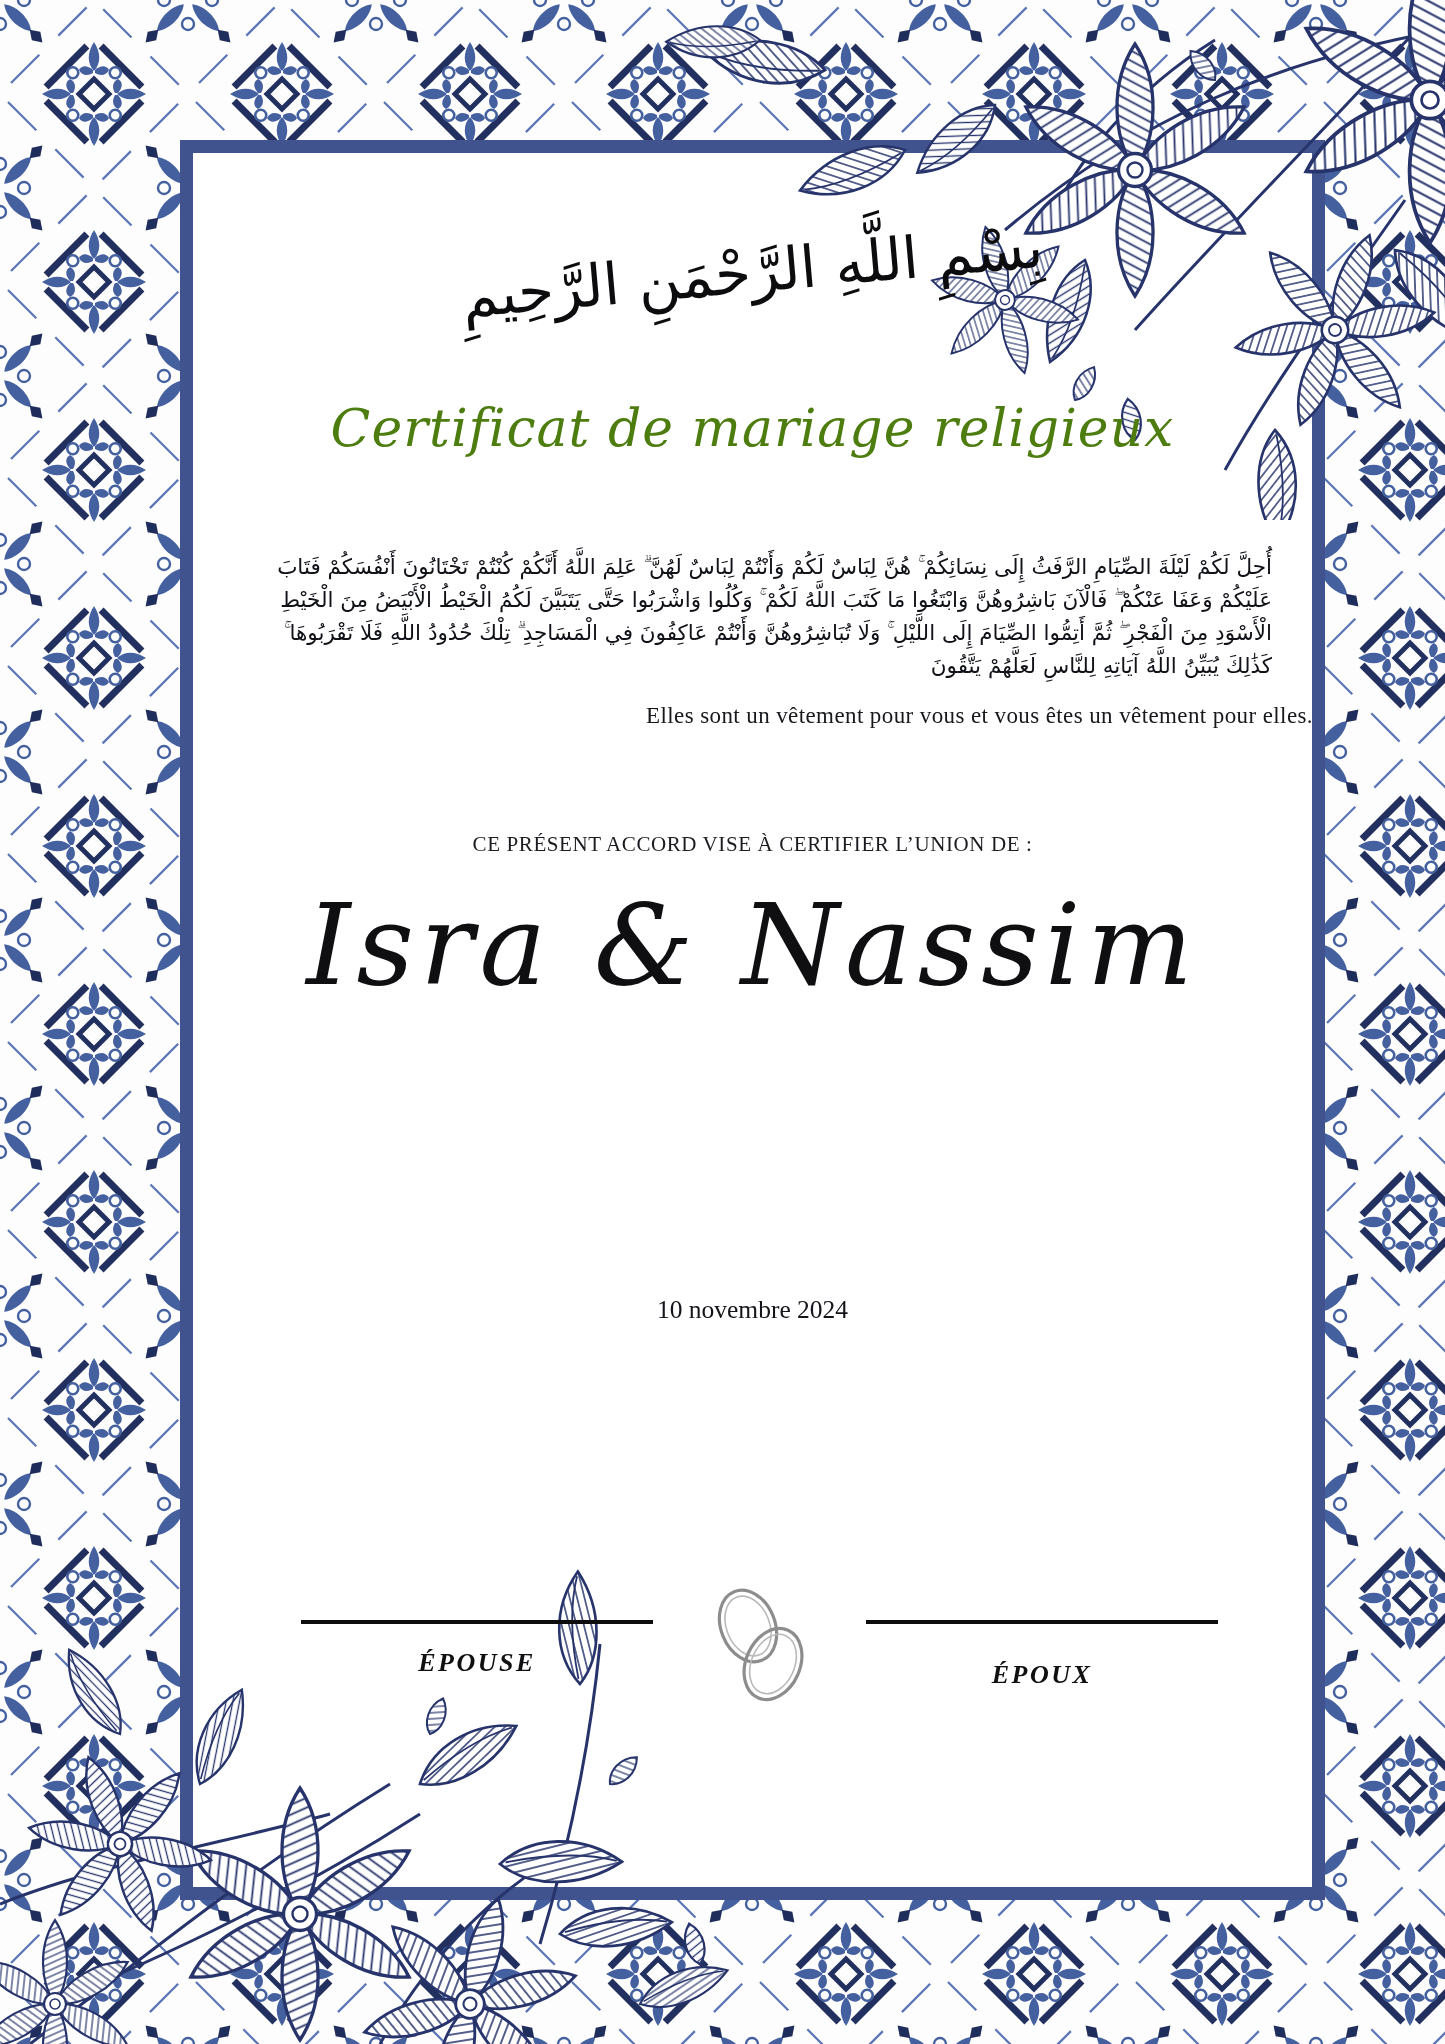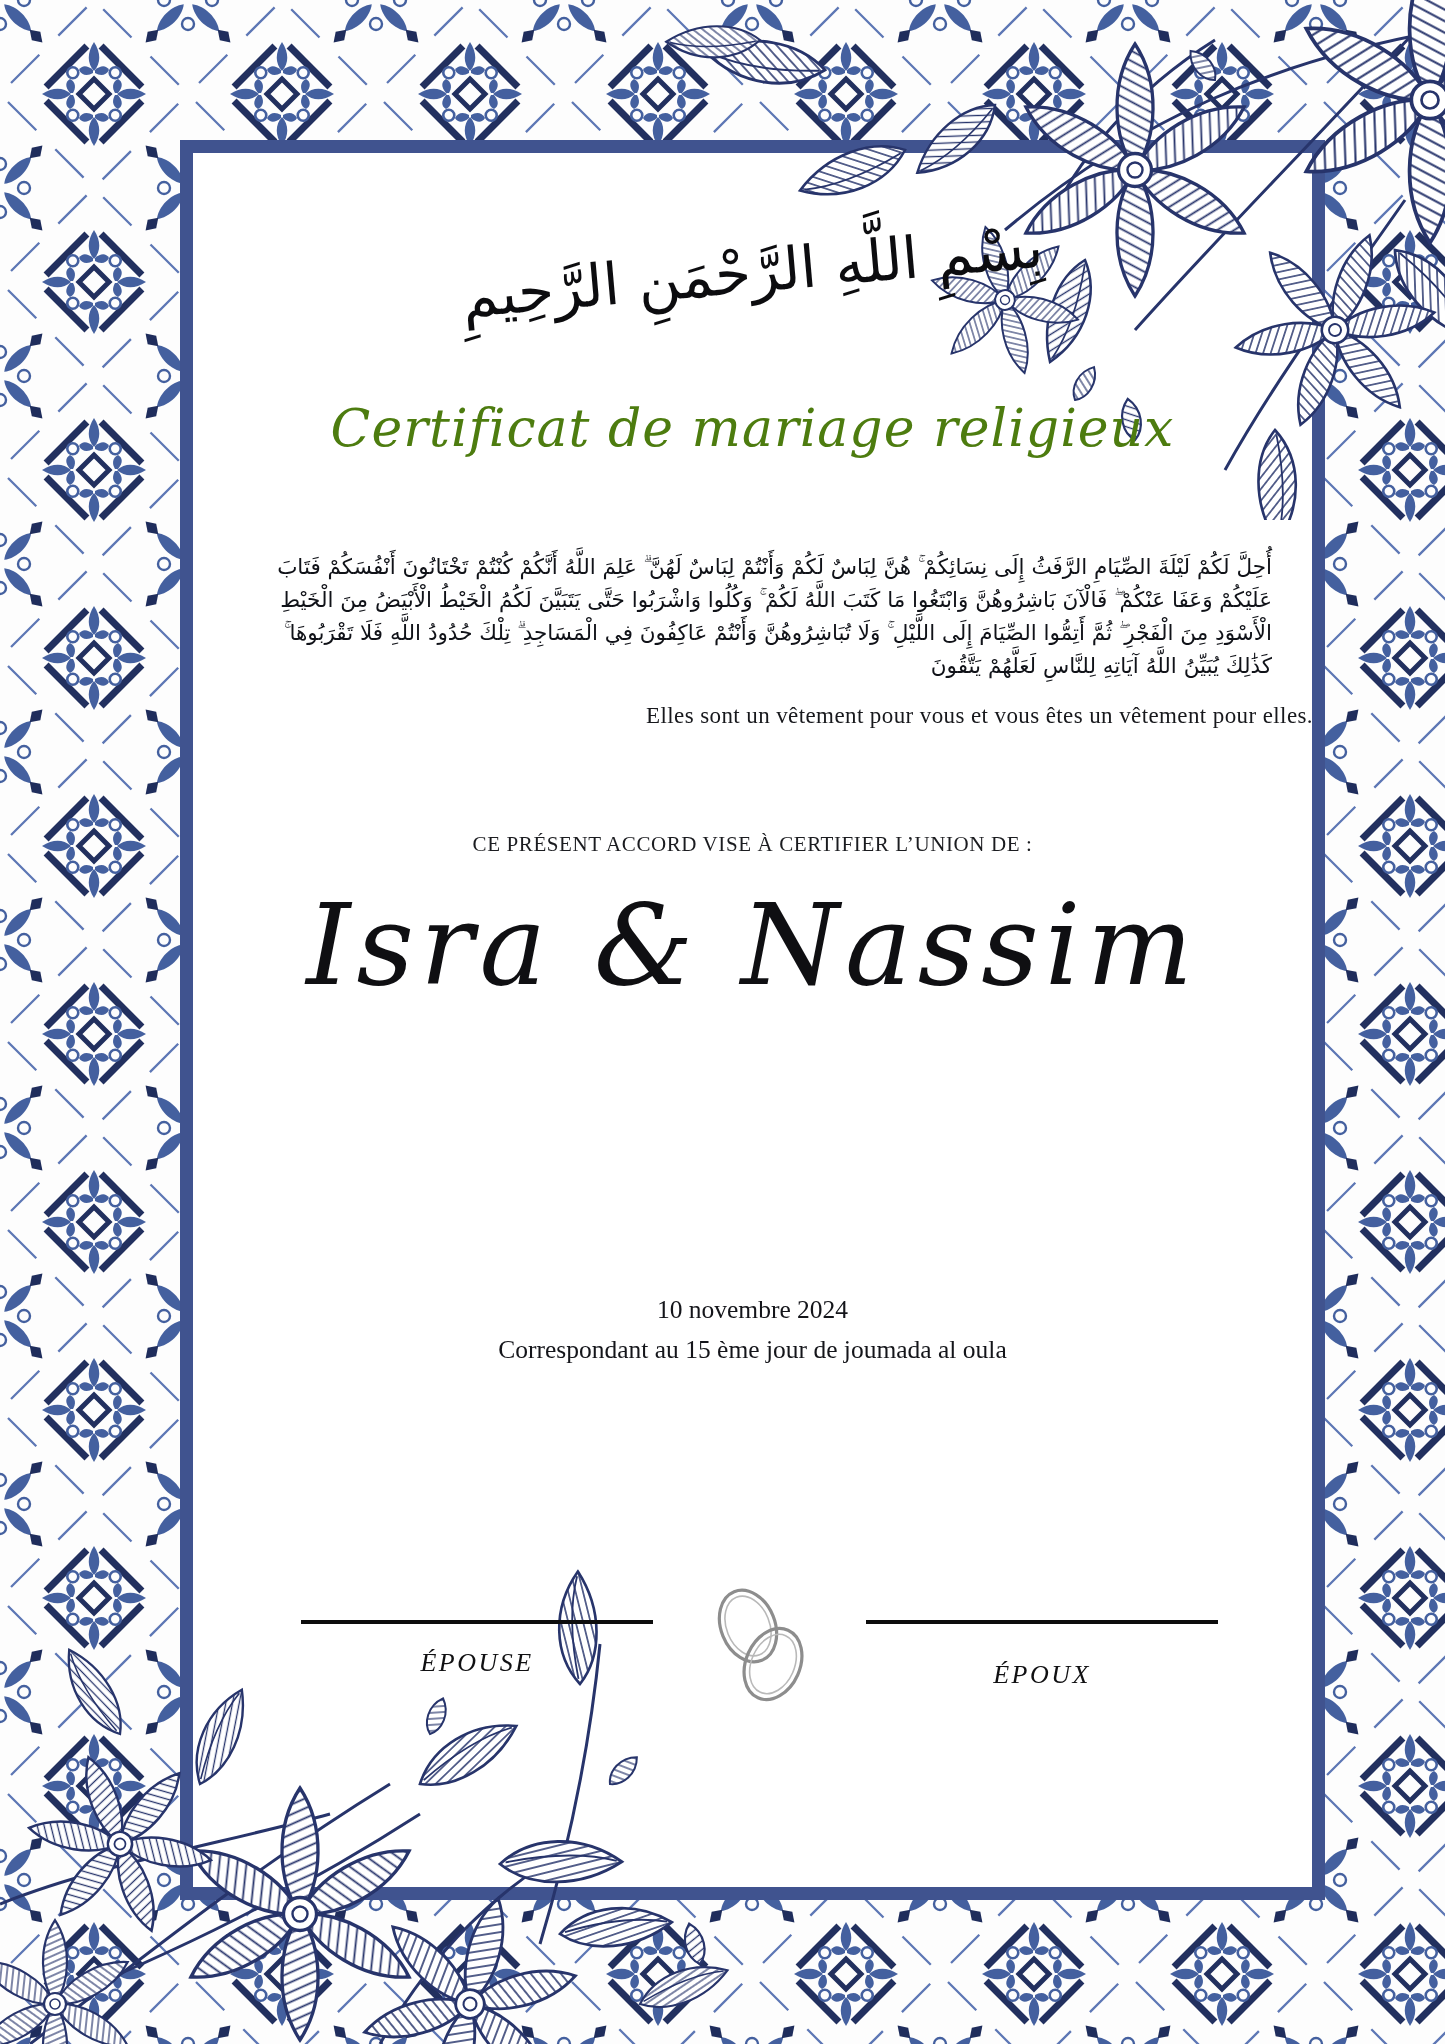--- a/index.html
+++ b/index.html
@@ -23,21 +23,21 @@
   #quote-fr{top:703px;font-size:23px;letter-spacing:.4px;text-align:right;}
   #quote-src{top:763px;font-size:21.5px;}
   #certify-line{top:832px;font-size:21px;letter-spacing:.6px;color:#1b1c20;}
   #names{top:880px;font-family:"DejaVu Serif","Liberation Serif",serif;font-style:italic;
          font-size:112px;letter-spacing:6px;color:#0f0f12;}
   #body-text{top:1122px;left:207px;width:1090px;font-size:27px;line-height:49px;color:#14151a;}
   #date-block{top:1290px;font-size:25.5px;line-height:40px;color:#14151a;}
   .sig-line{position:absolute;top:1620px;height:4px;background:#0d0d0d;}
   #sig-line-bride{left:301px;width:352px;}
   #sig-line-groom{left:866px;width:352px;}
-  .sig-label{position:absolute;width:352px;text-align:center;font-weight:normal;font-style:italic;
+  .sig-label{position:absolute;width:352px;text-align:center;font-weight:bold;font-style:italic;
              font-size:26px;letter-spacing:2.5px;color:#101012;}
   #label-bride{left:301px;top:1648px;}
   #label-groom{left:866px;top:1660px;}
   #rings{position:absolute;left:701px;top:1578px;z-index:3;}
 </style>
 </head>
 <body>
 
 <svg id="bg-pattern" class="abs" width="1445" height="2044" viewBox="0 0 1445 2044" xmlns="http://www.w3.org/2000/svg">
   <defs>
@@ -204,21 +204,20 @@
   <div id="quote-fr" class="cblock">Elles sont un vêtement pour vous et vous êtes un vêtement pour elles.</div>
 
 
   <div id="names" class="cblock">Isra &amp; Nassim</div>
 
   <div id="certify-line" class="cblock">CE PRÉSENT ACCORD VISE À CERTIFIER L’UNION DE :</div>
 
 
   <div id="date-block" class="cblock">
     <div>10 novembre 2024</div>
-    <div>Correspondant au 15 ème jour de joumada al oula</div>
   </div>
 
   <div id="sig-line-bride" class="sig-line"></div>
   <div id="sig-line-groom" class="sig-line"></div>
 
   <div id="label-bride" class="sig-label">ÉPOUSE</div>
   <div id="label-groom" class="sig-label">ÉPOUX</div>
 
   <svg id="rings" width="120" height="135" viewBox="0 0 120 135" xmlns="http://www.w3.org/2000/svg">
     <g fill="none">

